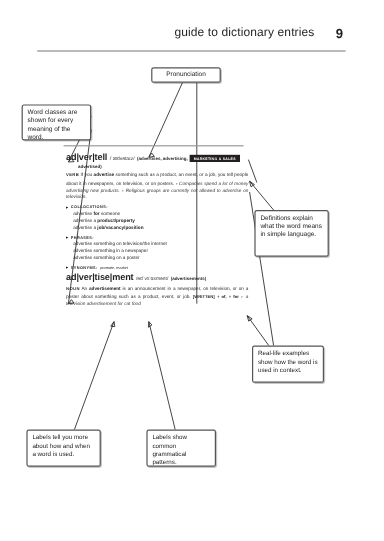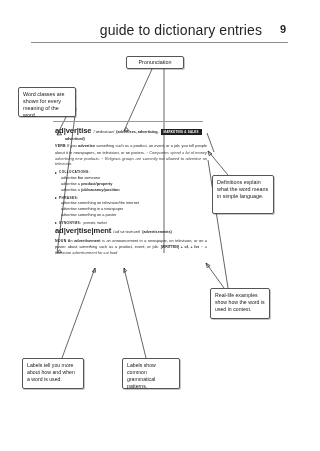--- a/index.html
+++ b/index.html
@@ -14,21 +14,21 @@
   }
   .page{position:absolute;inset:0;}
 
   
   .header{
     position:absolute;left:0;right:0;top:22px;
     height:26px;
   }
   .header-title{
     position:absolute;right:38px;top:0;
-    font-size:14px;letter-spacing:.1px;color:#231f20;
+    font-size:10px;letter-spacing:.1px;color:#231f20;
     white-space:nowrap;
   }
   .header-folio{
     position:absolute;right:14px;top:1px;
     font-size:11px;font-weight:bold;color:#231f20;
   }
   .header-rule{
     position:absolute;left:31px;right:12px;top:20px;
     height:1px;background:#8d8d8d;
   }
@@ -143,21 +143,21 @@
     <path d="M124,268 l-0.3,4.7 l2.9,-1.9 z" fill="#222" stroke="none"></path>
 
     <line x1="207" y1="133" x2="214" y2="152"></line>
   </svg>
 
   <div class="entry">
     <div class="rule-top"></div>
 
     <div>
       <div class="headword-line">
-        <span class="headword">ad|ver|tise</span>
+        <span class="headword">ad|ver|tell</span>
         <span class="phon">/ˈædvətaɪz/</span>
         <span class="infl">(advertises, advertising,</span>
         <span class="topic-badge">MARKETING &amp; SALES</span>
       </div>
       <div class="infl2">advertised)</div>
 
       <div class="sense">
         <span class="pos">VERB</span>
         <span>If you</span>
         <span class="b">advertise</span>

